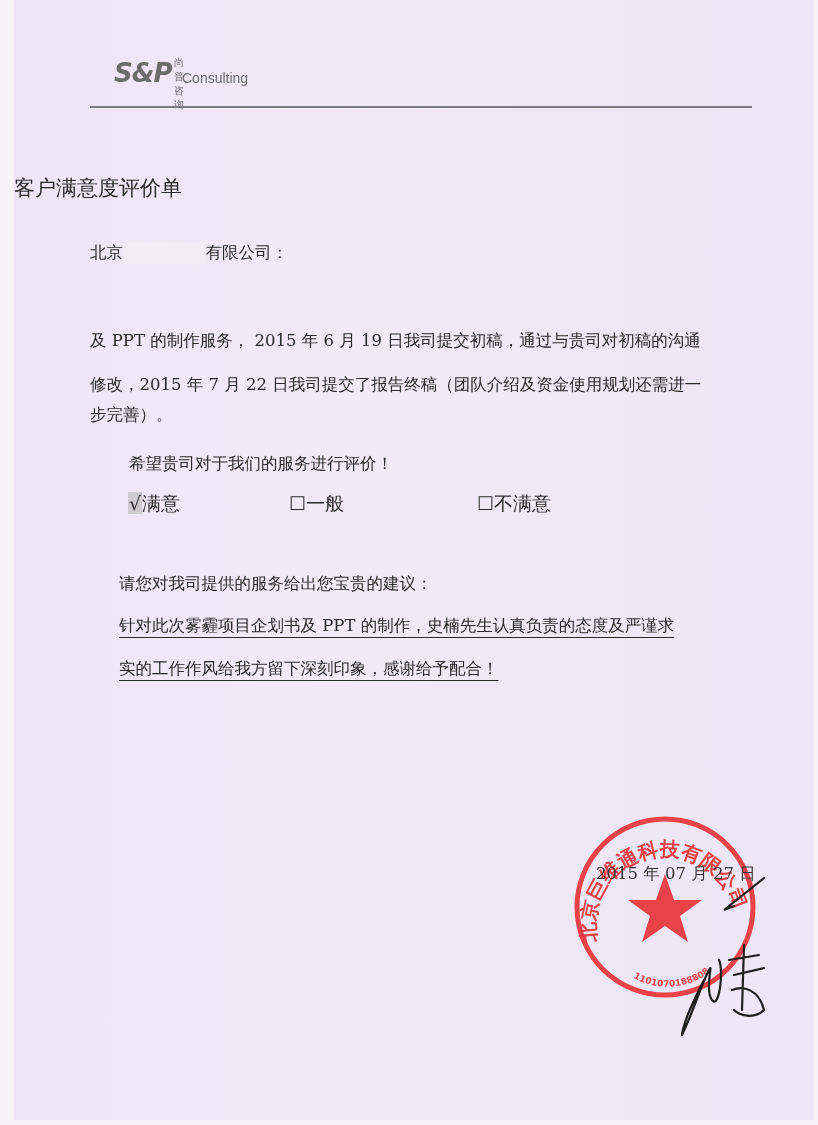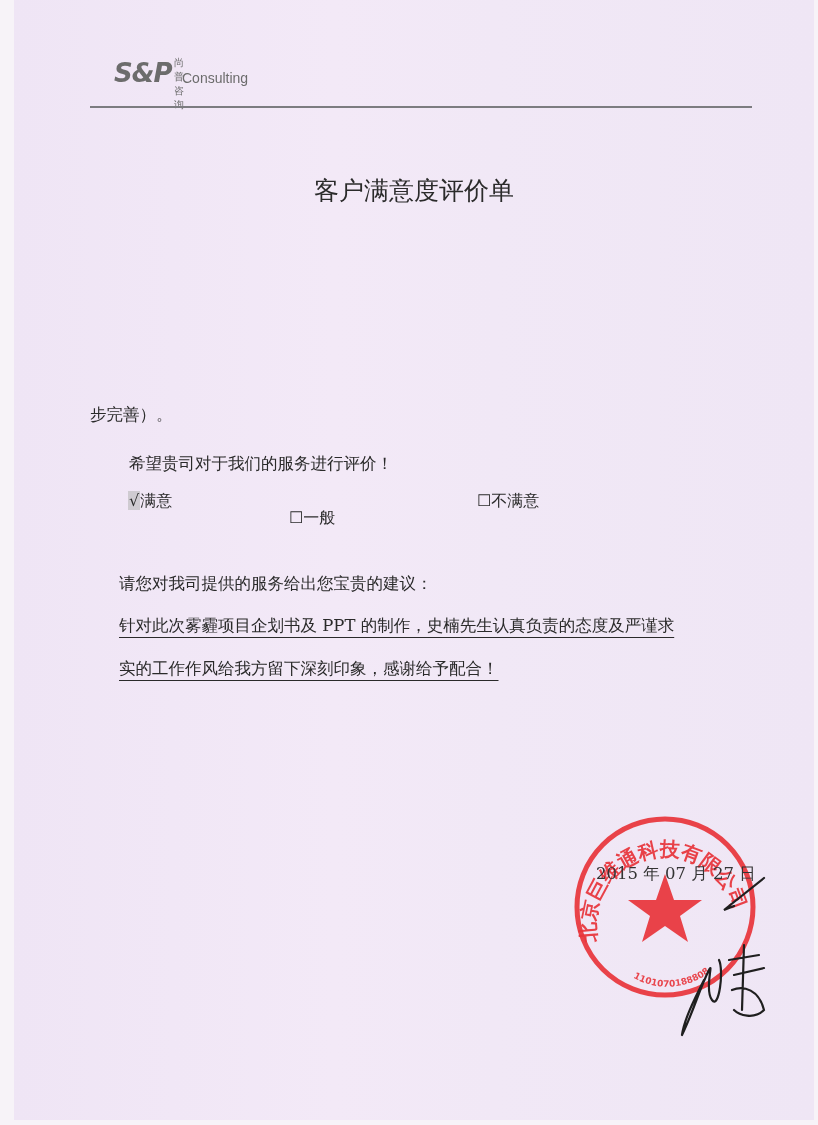--- a/index.html
+++ b/index.html
@@ -8,55 +8,60 @@
   .page { position:absolute; left:14px; top:0; width:800px; height:1120px;
           background:linear-gradient(90deg,#efe5f5 0%,#f3e9f7 40%,#f1e8f6 60%,#efe6f5 100%); }
   .logo { position:absolute; left:100px; top:58px; height:32px; }
   .logo-sp { position:absolute; left:0; top:0; font-family:"DejaVu Sans","Liberation Sans",sans-serif;
              font-weight:bold; font-style:italic; font-size:26px; color:#6c6c6c; letter-spacing:-1px; }
   .logo-cn { position:absolute; left:60px; top:-2px; font-size:10px; color:#6c6c6c; letter-spacing:2px;
              font-family:"DejaVu Sans","Liberation Sans",sans-serif; }
   .logo-en { position:absolute; left:68px; top:12px; font-size:14px; color:#6c6c6c;
              font-family:"Liberation Sans","DejaVu Sans",sans-serif; }
   .rule { position:absolute; left:76px; top:106px; width:662px; height:2px; background:#7c7c80; }
-  .title { position:absolute; left:0; width:800px; top:174px; text-align:center; font-size:25px;
+  .title { position:absolute; left:0; width:800px; top:174px; text-align:left; font-size:21px;
            font-family:"DejaVu Sans","Liberation Sans",sans-serif; color:#2b2b2b; }
   .text { position:absolute; font-size:16.5px; white-space:nowrap; }
   .blur { display:inline-block; background:#f3ecf7; color:transparent; filter:blur(1px);
           border-radius:2px; }
-  .opt { position:absolute; top:491px; font-size:16px; }
+  .opt { position:absolute; top:491px; font-size:19px; }
   .checked { background:#cfcbd1; padding:0 1px; }
   .ul { text-decoration:underline; text-underline-offset:6px; }
   .stamp { position:absolute; left:556px; top:812px; width:190px; height:190px; }
   .date { position:absolute; left:582px; top:863px; font-size:16.5px; color:#333; }
   .sig { position:absolute; left:650px; top:860px; width:120px; height:180px; }
 </style>
 </head>
 <body>
 
 <div class="page">
 
   <div class="logo">
     <span class="logo-sp">S&amp;P</span>
     <span class="logo-cn">尚普咨询</span>
     <span class="logo-en">Consulting</span>
   </div>
   <div class="rule"></div>
 
   <div class="title">客户满意度评价单</div>
 
+  <div class="text" style="left:76px;top:242px;">
+    <span>北京</span><span class="blur">巨维通科技</span><span>有限公司：</span>
+  </div>
 
+  <div class="text" style="left:76px;top:330px;">及 PPT 的制作服务， 2015 年 6 月 19 日我司提交初稿，通过与贵司对初稿的沟通</div>
+  <div class="text" style="left:76px;top:374px;">修改，2015 年 7 月 22 日我司提交了报告终稿（团队介绍及资金使用规划还需进一</div>
   <div class="text" style="left:76px;top:404px;">步完善）。</div>
 
   <div class="text" style="left:115px;top:453px;">希望贵司对于我们的服务进行评价！</div>
 
   <div class="opt" style="left:114px;">
     <span class="checked">√</span><span>满意</span>
   </div>
-  <div class="opt" style="left:275px;margin-top:17px;">
+  <div class="opt" style="left:275px;">
     <span>☐</span><span>一般</span>
   </div>
   <div class="opt" style="left:415px;margin-left:48px;">
     <span>☐</span><span>不满意</span>
   </div>
 
   <div class="text ul" style="left:105px;top:615px;">针对此次雾霾项目企划书及 PPT 的制作，史楠先生认真负责的态度及严谨求</div>
   <div class="text" style="left:105px;top:573px;">请您对我司提供的服务给出您宝贵的建议：</div>
   <div class="text ul" style="left:105px;top:658px;text-align:center;">实的工作作风给我方留下深刻印象，感谢给予配合！</div>
 

